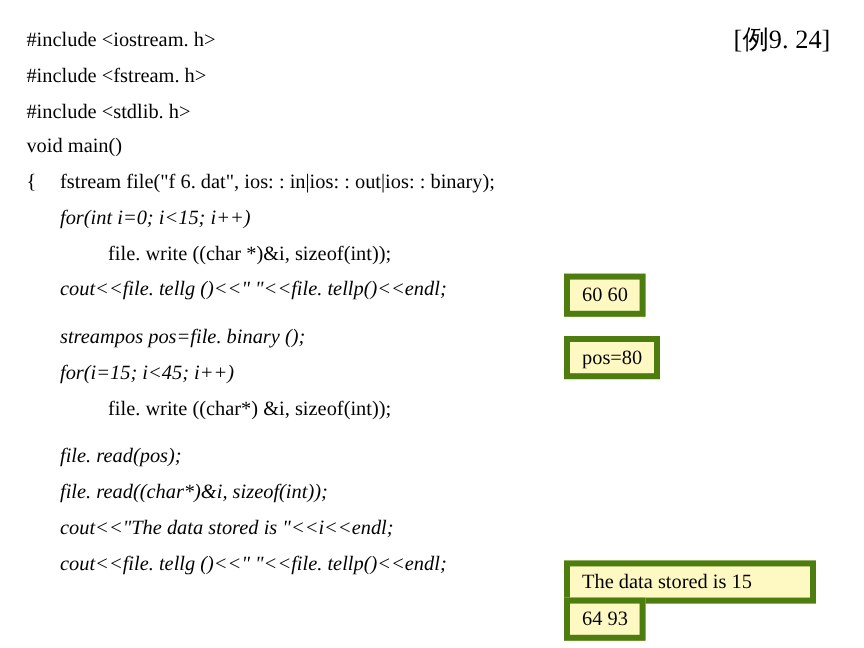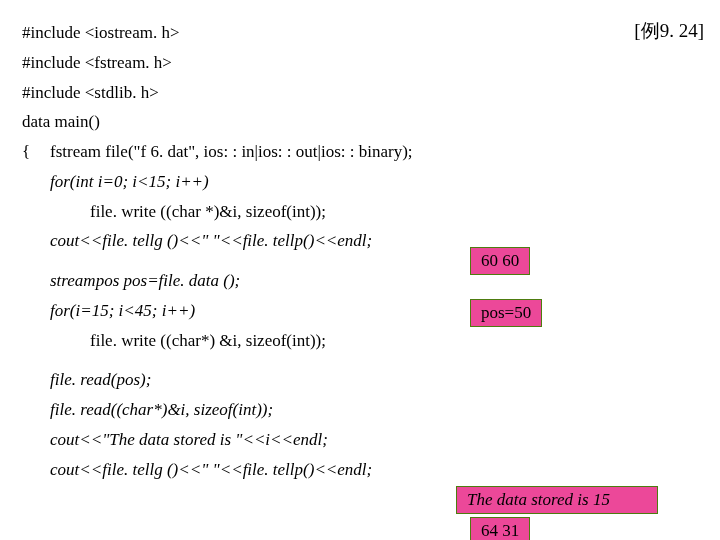--- a/index.html
+++ b/index.html
@@ -10,67 +10,66 @@
     box-sizing: border-box;
     font-family: "Times New Roman", Times, serif;
     font-size: 17px;
     color: #000;
     background: #fff;
     position: relative;
   }
   .title {
     position: absolute;
     top: 18px;
-    right: 16px;
-    font-size: 19px;
+    right: 28px;
+    font-size: 22px;
   }
   .code-line {
     line-height: 1.75;
     white-space: pre;
   }
   .indent1 { padding-left: 28px; font-style: italic; }
   .indent2 { padding-left: 68px; font-family: Liberation Serif, serif; }
   .brace-row { display: flex; }
   .brace-row .br { width: 28px; }
   .box {
     position: absolute;
-    border: 1px solid #4d7c0f;
+    border: 5px solid #4d7c0f;
     padding: 3px 10px;
     font-size: 17px;
-    background: #ec4899;
-    margin-top: 19px;
+    background: #fef9c3;
   }
   .box1 { top: 228px; left: 470px; }
   .box2 { top: 280px; left: 470px; }
-  .box3 { top: 467px; left: 456px; width: 180px; font-style: italic; }
+  .box3 { top: 467px; left: 470px; width: 180px; }
   .box4 { top: 498px; left: 470px; }
   .gap { height: 10px; }
 </style>
 </head>
 <body>
 
 <div class="title">[例9. 24]</div>
 
 <div class="code-line">#include &lt;iostream. h&gt;</div>
 <div class="code-line">#include &lt;fstream. h&gt;</div>
 <div class="code-line">#include &lt;stdlib. h&gt;</div>
-<div class="code-line">data main()</div>
+<div class="code-line">void main()</div>
 <div class="code-line brace-row">
   <span class="br">{</span>
   <span>fstream file("f 6. dat", ios: : in|ios: : out|ios: : binary);</span>
 </div>
 <div class="code-line indent1">for(int i=0; i&lt;15; i++)</div>
 <div class="code-line indent2">file. write ((char *)&amp;i, sizeof(int));</div>
 <div class="code-line indent1">cout&lt;&lt;file. tellg ()&lt;&lt;" "&lt;&lt;file. tellp()&lt;&lt;endl;</div>
 <div class="gap"></div>
-<div class="code-line indent1">streampos pos=file. data ();</div>
+<div class="code-line indent1">streampos pos=file. binary ();</div>
 <div class="code-line indent1">for(i=15; i&lt;45; i++)</div>
 <div class="code-line indent2">file. write ((char*) &amp;i, sizeof(int));</div>
 <div class="gap"></div>
 <div class="code-line indent1">file. read(pos);</div>
 <div class="code-line indent1">file. read((char*)&amp;i, sizeof(int));</div>
 <div class="code-line indent1">cout&lt;&lt;"The data stored is "&lt;&lt;i&lt;&lt;endl;</div>
 <div class="code-line indent1">cout&lt;&lt;file. tellg ()&lt;&lt;" "&lt;&lt;file. tellp()&lt;&lt;endl;</div>
 
 <div class="box box1">60  60</div>
-<div class="box box2">pos=50</div>
+<div class="box box2">pos=80</div>
 <div class="box box3">The data stored is 15</div>
-<div class="box box4">64   31</div>
+<div class="box box4">64   93</div>
 
 </body></html>

